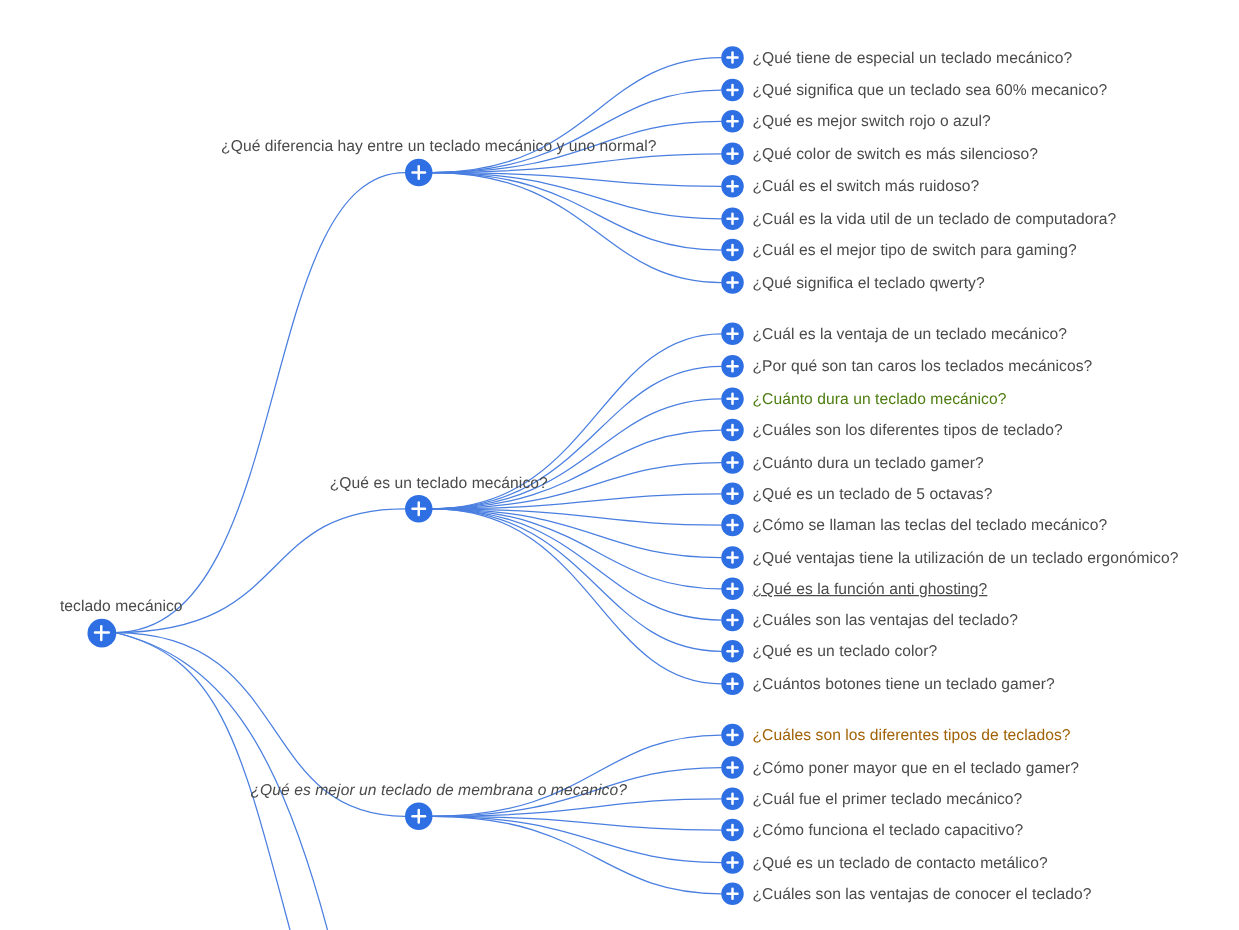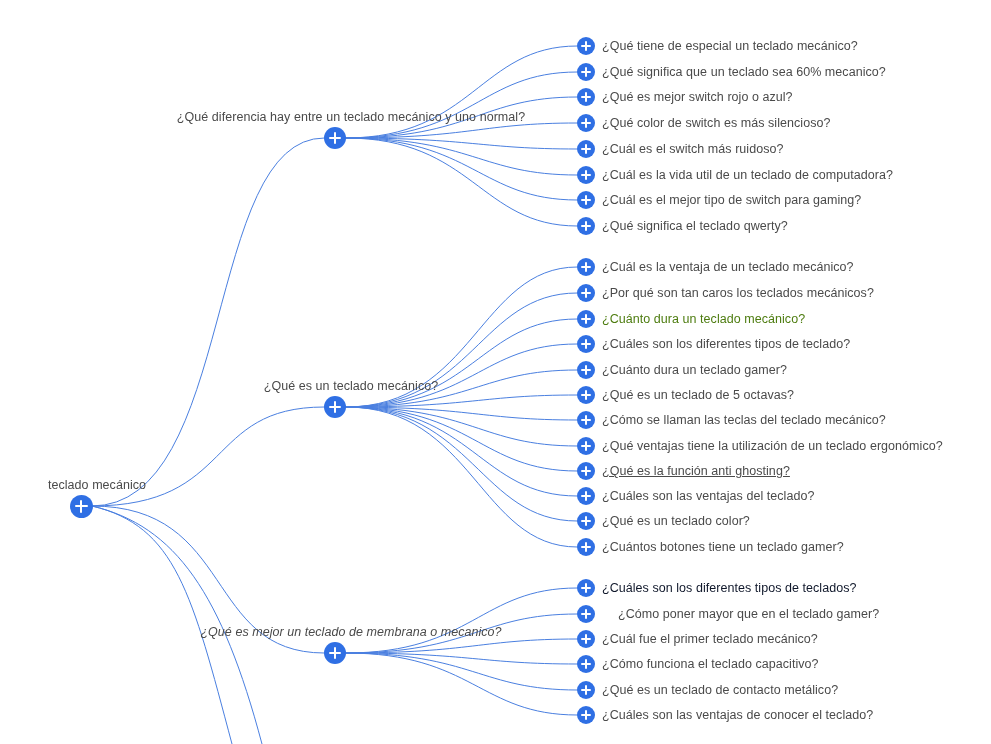--- a/index.html
+++ b/index.html
@@ -260,25 +260,25 @@
       <div class="node" style="left: 586px; top: 547px;">
         <div class="node-icon icon-leaf" style="background: rgb(47, 111, 228);"></div>
         <div class="node-label label-leaf" style="color: rgb(74, 74, 74);">¿Cuántos botones tiene un teclado gamer?</div>
       </div>
       <div class="node" style="left: 335px; top: 653px;">
         <div class="node-icon icon-branch" style="background: rgb(47, 111, 228);"></div>
         <div class="node-label label-above" style="color: rgb(74, 74, 74); font-style: italic;">¿Qué es mejor un teclado de membrana o mecanico?</div>
       </div>
       <div class="node" style="left: 586px; top: 588px;">
         <div class="node-icon icon-leaf" style="background: rgb(47, 111, 228);"></div>
-        <div class="node-label label-leaf" style="color: #0f172a;">¿Cuáles son los diferentes tipos de teclados?</div>
+        <div class="node-label label-leaf" style="color: #a16207;">¿Cuáles son los diferentes tipos de teclados?</div>
       </div>
       <div class="node" style="left: 586px; top: 614px;">
         <div class="node-icon icon-leaf" style="background: rgb(47, 111, 228);"></div>
-        <div class="node-label label-leaf" style="color: rgb(74, 74, 74); margin-left: 16px;">¿Cómo poner mayor que en el teclado gamer?</div>
+        <div class="node-label label-leaf" style="color: rgb(74, 74, 74);">¿Cómo poner mayor que en el teclado gamer?</div>
       </div>
       <div class="node" style="left: 586px; top: 639px;">
         <div class="node-icon icon-leaf" style="background: rgb(47, 111, 228);"></div>
         <div class="node-label label-leaf" style="color: rgb(74, 74, 74);">¿Cuál fue el primer teclado mecánico?</div>
       </div>
       <div class="node" style="left: 586px; top: 664px;">
         <div class="node-icon icon-leaf" style="background: rgb(47, 111, 228);"></div>
         <div class="node-label label-leaf" style="color: rgb(74, 74, 74);">¿Cómo funciona el teclado capacitivo?</div>
       </div>
       <div class="node" style="left: 586px; top: 690px;">

